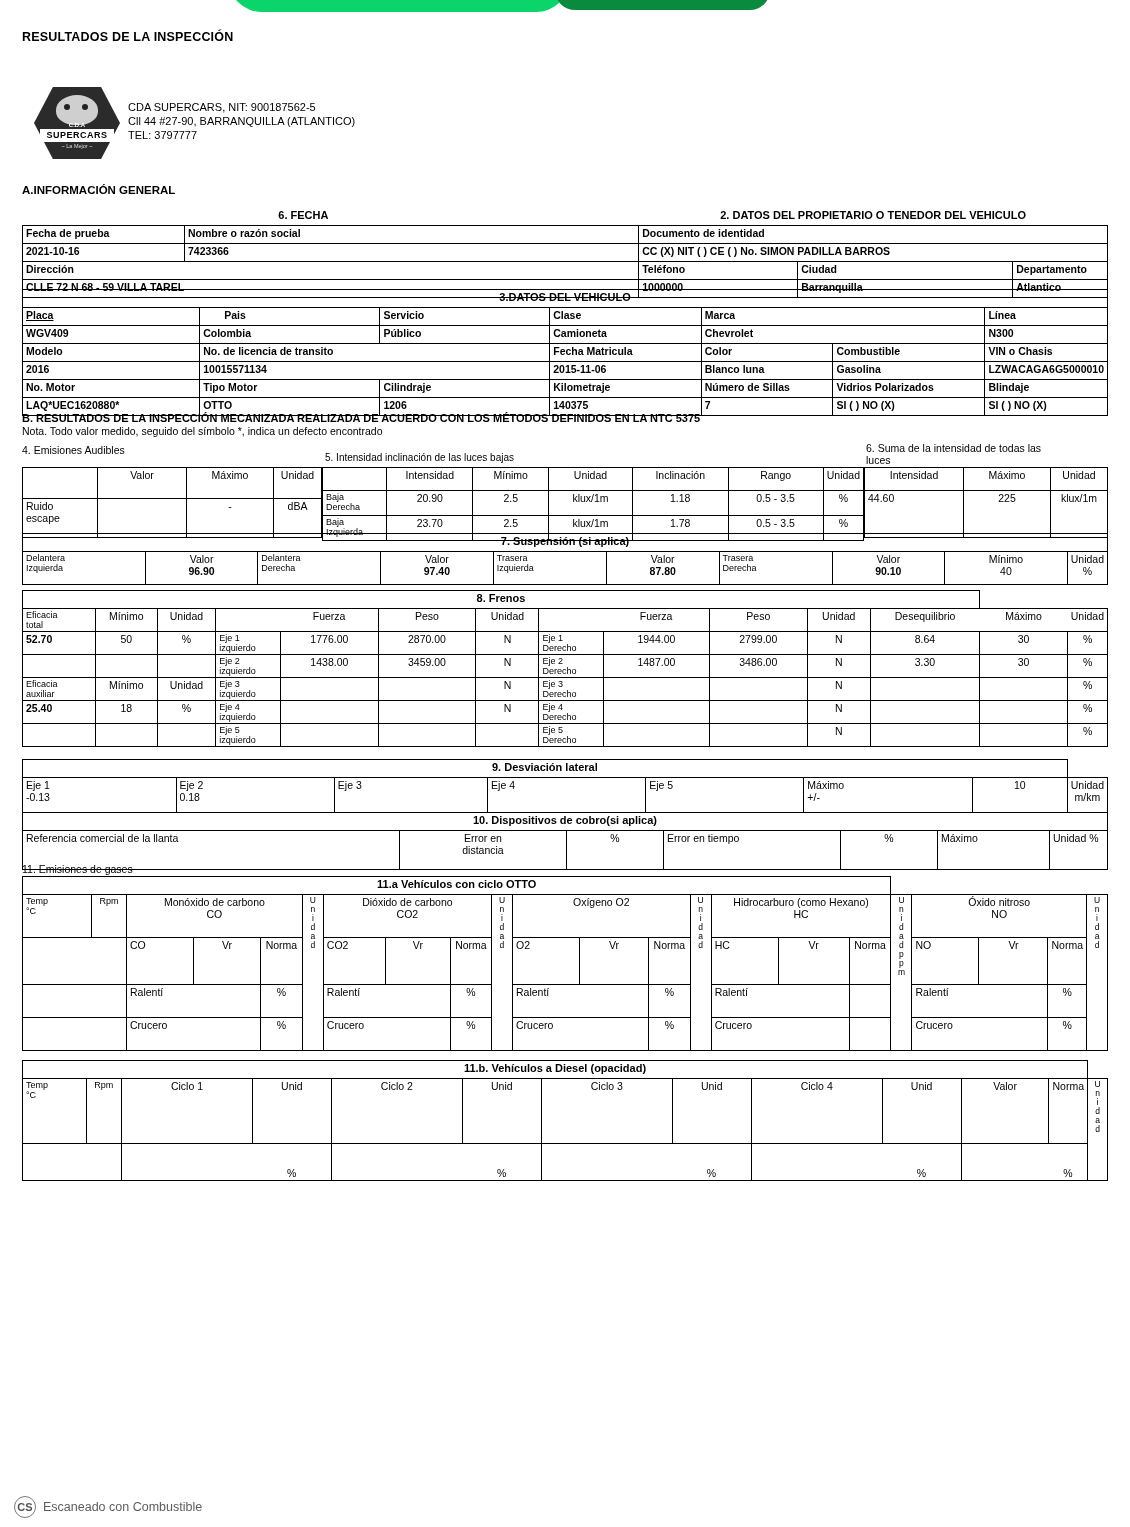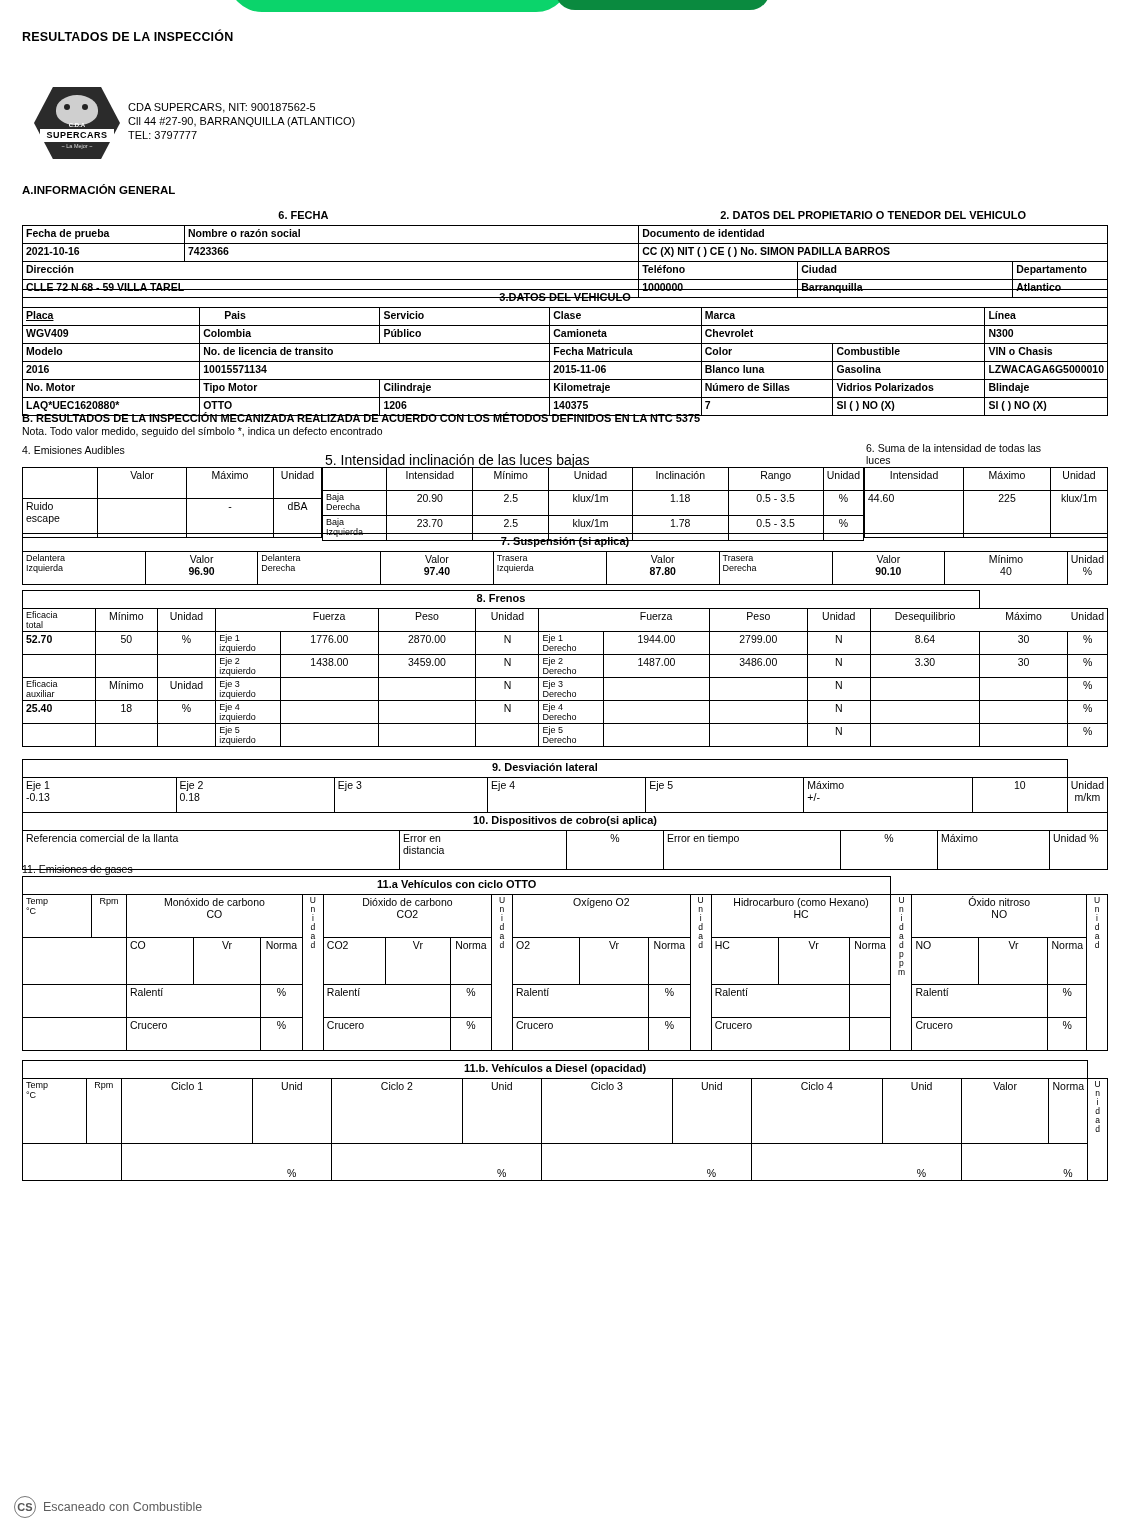--- a/index.html
+++ b/index.html
@@ -152,21 +152,21 @@
       </tr>
     </tbody>
       </table>
 
     <div class="noteB">
       <div>B. RESULTADOS DE LA INSPECCIÓN MECANIZADA REALIZADA DE ACUERDO CON LOS MÉTODOS DEFINIDOS EN LA NTC 5375</div>
       <div class="n2">Nota. Todo valor medido, seguido del símbolo *, indica un defecto encontrado</div>
     </div>
 
     <div style="position:absolute;left:22px;top:432px;font-size:10.5px;">4. Emisiones Audibles</div>
-    <div style="position:absolute;left:325px;top:440px;font-size:14px;">5. Intensidad inclinación de las luces bajas</div>
+    <div style="position:absolute;left:325px;top:440px;font-size:10px;">5. Intensidad inclinación de las luces bajas</div>
     <div style="position:absolute;left:866px;top:430px;font-size:10.5px;width:225px;line-height:12px;">
       <span>6. Suma de la intensidad de todas las</span><br>
       <span>luces</span>
     </div>
 
     <table style="left:22px;top:455px;width:300px;">
       <tbody>
           <tr>
         <td class="ctr" style="width:68px;height:28px;"></td>
         <td class="ctr" style="width:82px;">Valor</td>
@@ -466,21 +466,21 @@
 
     <table style="left:22px;top:800px;width:1086px;">
       <tbody>
           <tr>
             <td class="hdr" colspan="7">10. Dispositivos de cobro(si aplica)</td>
           </tr>
       <tr>
         <td style="width:370px;height:36px;">
           <span>Referencia comercial de la llanta</span>
         </td>
-        <td style="width:160px;">
+        <td style="width:160px;text-align:center;">
           <div>Error en</div>
           <div>distancia</div>
         </td>
         <td class="ctr" style="width:90px;">%</td>
         <td style="width:170px;">Error en tiempo</td>
         <td class="ctr" style="width:90px;">%</td>
         <td style="width:105px;">Máximo</td>
         <td>Unidad %</td>
       </tr>
     </tbody>

